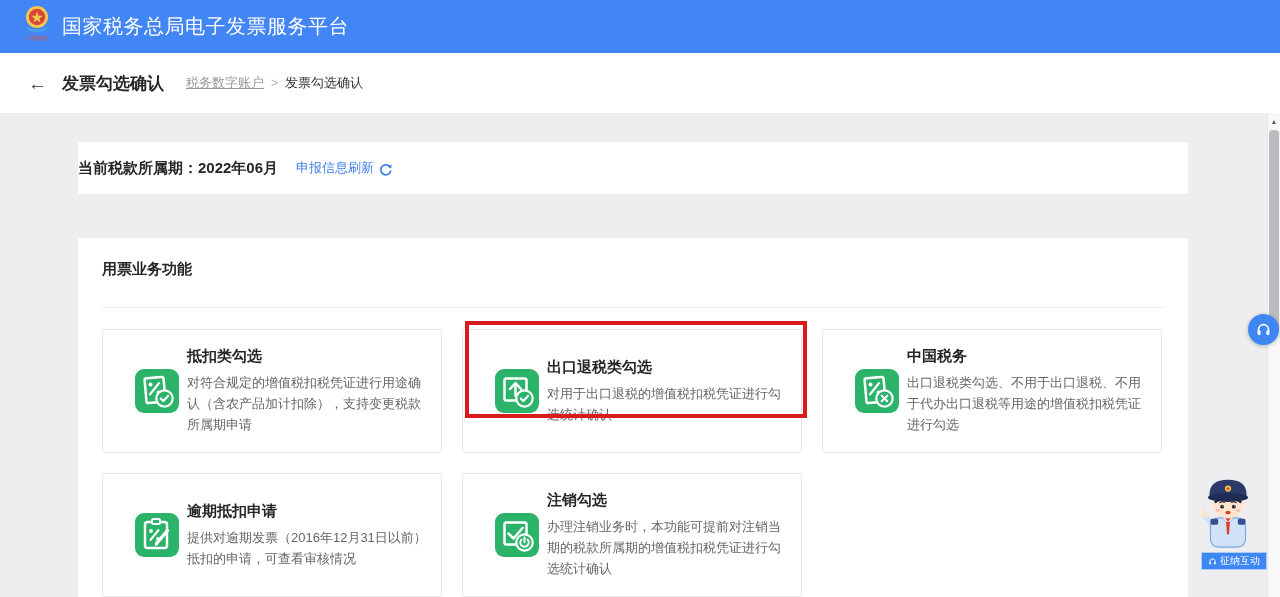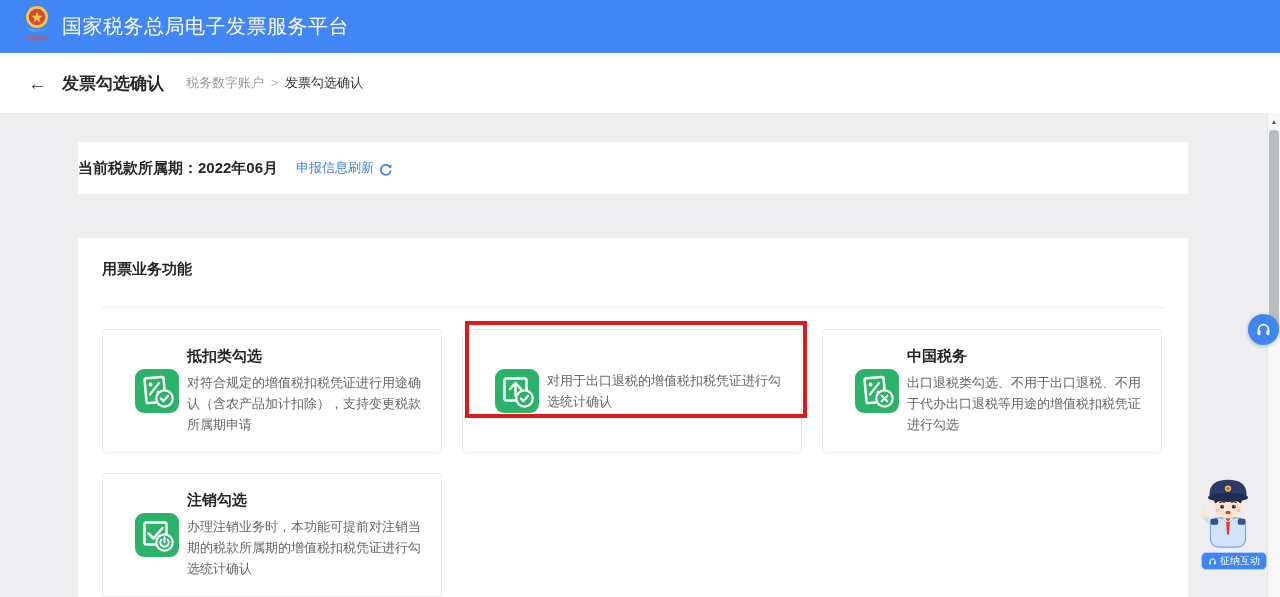--- a/index.html
+++ b/index.html
@@ -11,21 +11,21 @@
             display:flex; align-items:center; padding-left:21px; z-index:2;text-align:center; }
   .logo { width:32px; height:46px; display:flex; flex-direction:column; align-items:center; margin-top:2px; }
   .logo-caption { font-size:6px; color:#e0503c; line-height:7px; transform:scale(.9); white-space:nowrap; }
   .app-title { color:#ffffff; font-size:20px; margin-left:9px; letter-spacing:.5px; }
 
   
   .subbar { position:absolute; left:0; top:53px; width:1280px; height:60px; background:#ffffff;
             display:flex; align-items:center; padding-left:28px; z-index:2; }
   .back-arrow { font-size:19px; color:#333; cursor:pointer; margin-right:15px; line-height:1; }
   .page-title { font-size:17px; font-weight:bold; color:#262626; margin-right:22px; }
-  .crumb-parent { font-size:13px; color:#9b9b9b; cursor:pointer; }
+  .crumb-parent { font-size:13px; color:#9b9b9b; cursor:pointer;text-decoration:underline; }
   .crumb-sep { font-size:12px; color:#b5b5b5; margin:0 7px; }
   .crumb-current { font-size:13px; color:#333333; }
 
   
   .panel { position:absolute; background:#ffffff; border-radius:2px; }
   .panel-period { left:78px; top:142px; width:1110px; height:52px; display:flex; align-items:center; }
   .period-text { font-size:15px; font-weight:bold; color:#262626; }
   .refresh-link { display:inline-flex; align-items:flex-end; margin-left:18px; color:#3d7eea; font-size:13px; cursor:pointer;font-family:Liberation Serif, serif; }
   .refresh-link svg { margin-left:5px; }
 
@@ -45,21 +45,21 @@
                     border:4px solid #db1b1b; z-index:5; pointer-events:none; }
 
   
   .fab { position:absolute; left:1248px; top:314px; width:31px; height:31px; border-radius:50%;
          background:#3f86f5; display:flex; align-items:center; justify-content:center; z-index:7;
          cursor:pointer; box-shadow:0 1px 4px rgba(0,0,0,.25); }
 
   
   .mascot { position:absolute; left:1194px; top:473px; width:68px; height:80px; z-index:7; cursor:pointer; }
   .interact-badge { position:absolute; left:1201px; top:552px; width:66px; height:18px; z-index:7;
-                    background:#3f86f5; border:1px solid #aecdfb; border-radius:5px;
+                    background:#3f86f5; border:1px solid #aecdfb; border-radius:0;
                     display:flex; align-items:center; justify-content:center; gap:3px;
                     color:#ffffff; font-size:10px; cursor:pointer; }
 
   
   .scrollbar { position:absolute; left:1267px; top:113px; width:13px; height:484px;
                background:#f8f8f8; border-left:1px solid #e7e7e7; z-index:6; }
   .scroll-btn { height:16px; display:flex; align-items:center; justify-content:center;
                 font-size:7px; color:#606060; cursor:pointer; }
   .scroll-thumb { position:absolute; left:1.5px; top:17px; width:10px; height:200px;
                   background:#b9bcbf; border-radius:4px; cursor:pointer; }
@@ -127,40 +127,57 @@
       <div class="card">
         <svg class="card-icon" viewBox="0 0 48 48">
           <rect x="2" y="2" width="44" height="44" rx="9" fill="#2bb36a"></rect>
           <rect x="11.5" y="11.5" width="22" height="22" rx="2" fill="none" stroke="#fff" stroke-width="2.5"></rect>
           <line x1="22.5" y1="29" x2="22.5" y2="17.5" stroke="#fff" stroke-width="2.5" stroke-linecap="round"></line>
           <path d="M17 22 L22.5 16 L28 22" fill="none" stroke="#fff" stroke-width="2.5" stroke-linecap="round" stroke-linejoin="round"></path>
           <circle cx="31.5" cy="31.5" r="8.2" fill="#2bb36a" stroke="#fff" stroke-width="2.2"></circle>
           <path d="M27.8 31.5 l2.6 2.6 l4.6 -5.2" stroke="#fff" stroke-width="2.2" fill="none" stroke-linecap="round" stroke-linejoin="round"></path>
         </svg>
         <div class="card-text">
+          <div class="card-title">出口退税类勾选</div>
           <div class="card-desc">对用于出口退税的增值税扣税凭证进行勾选统计确认</div>
         </div>
       </div>
 
       <div class="card">
         <svg class="card-icon" viewBox="0 0 48 48">
           <rect x="2" y="2" width="44" height="44" rx="9" fill="#2bb36a"></rect>
           <rect x="12.5" y="10.5" width="19" height="25" rx="2" fill="none" stroke="#fff" stroke-width="2.5" transform="rotate(-5 22 23)"></rect>
           <line x1="16.5" y1="28" x2="26.5" y2="15.5" stroke="#fff" stroke-width="2.1"></line>
           <circle cx="17.5" cy="17.5" r="2" fill="#fff"></circle>
           <circle cx="25.5" cy="25.5" r="2" fill="#fff"></circle>
           <circle cx="31.5" cy="31.5" r="8.2" fill="#2bb36a" stroke="#fff" stroke-width="2.2"></circle>
           <path d="M28.7 28.7 l5.6 5.6 M34.3 28.7 l-5.6 5.6" stroke="#fff" stroke-width="2.1" stroke-linecap="round"></path>
         </svg>
         <div class="card-text">
           <div class="card-title">中国税务</div>
           <div class="card-desc">出口退税类勾选、不用于出口退税、不用于代办出口退税等用途的增值税扣税凭证进行勾选</div>
         </div>
       </div>
 
+      <div class="card">
+        <svg class="card-icon" viewBox="0 0 48 48">
+          <rect x="2" y="2" width="44" height="44" rx="9" fill="#2bb36a"></rect>
+          <rect x="12" y="11" width="22" height="26" rx="2.5" fill="none" stroke="#fff" stroke-width="2.4"></rect>
+          <rect x="19" y="8" width="8" height="5" rx="1.5" fill="#2bb36a" stroke="#fff" stroke-width="2"></rect>
+          <line x1="17" y1="29.5" x2="26" y2="18.5" stroke="#fff" stroke-width="2"></line>
+          <circle cx="18" cy="20" r="1.9" fill="#fff"></circle>
+          <circle cx="25" cy="28" r="1.9" fill="#fff"></circle>
+          <line x1="23.5" y1="32.5" x2="34.5" y2="19.5" stroke="#fff" stroke-width="3.4" stroke-linecap="round"></line>
+          <path d="M21.8 35 l.8 -3.2 l2.6 2.1 Z" fill="#fff"></path>
+        </svg>
+        <div class="card-text">
+          <div class="card-title">逾期抵扣申请</div>
+          <div class="card-desc">提供对逾期发票（2016年12月31日以前）抵扣的申请，可查看审核情况</div>
+        </div>
+      </div>
 
       <div class="card">
         <svg class="card-icon" viewBox="0 0 48 48">
           <rect x="2" y="2" width="44" height="44" rx="9" fill="#2bb36a"></rect>
           <rect x="11.5" y="11.5" width="22" height="22" rx="2" fill="none" stroke="#fff" stroke-width="2.5"></rect>
           <path d="M15.5 22.5 l5 5 l9 -10.5" fill="none" stroke="#fff" stroke-width="2.5" stroke-linecap="round" stroke-linejoin="round"></path>
           <circle cx="31.5" cy="31.5" r="8.2" fill="#2bb36a" stroke="#fff" stroke-width="2.2"></circle>
           <path d="M31.5 26.6 v4.6" stroke="#fff" stroke-width="2" stroke-linecap="round"></path>
           <path d="M28.4 28.6 a4.2 4.2 0 1 0 6.2 0" fill="none" stroke="#fff" stroke-width="2" stroke-linecap="round"></path>
         </svg>

